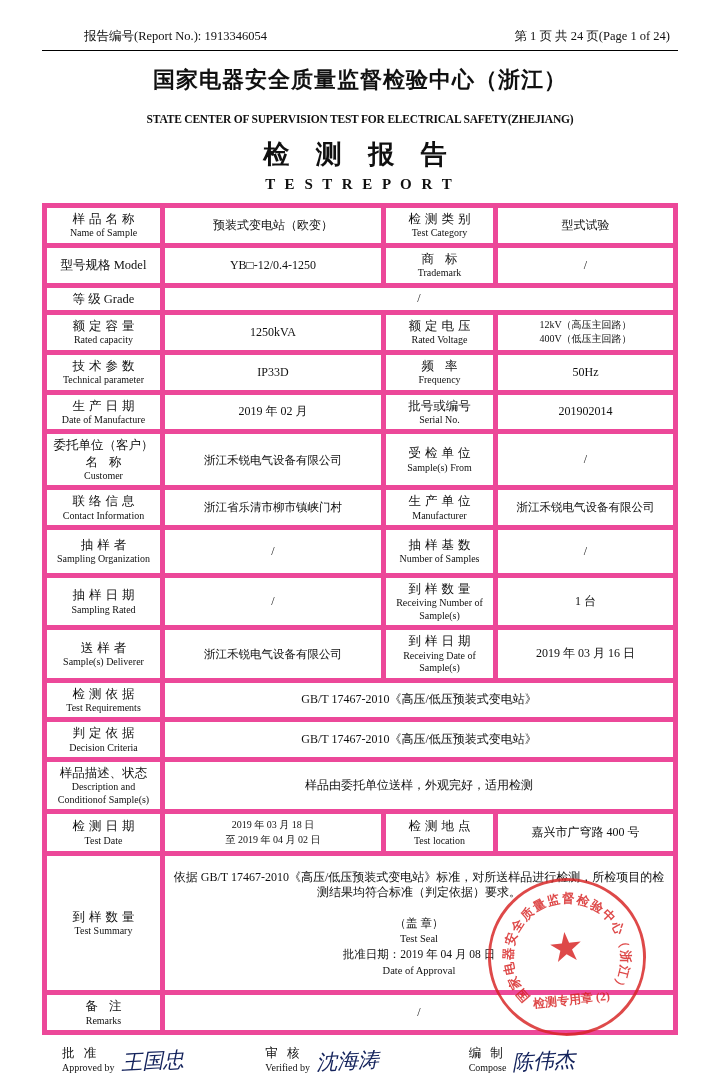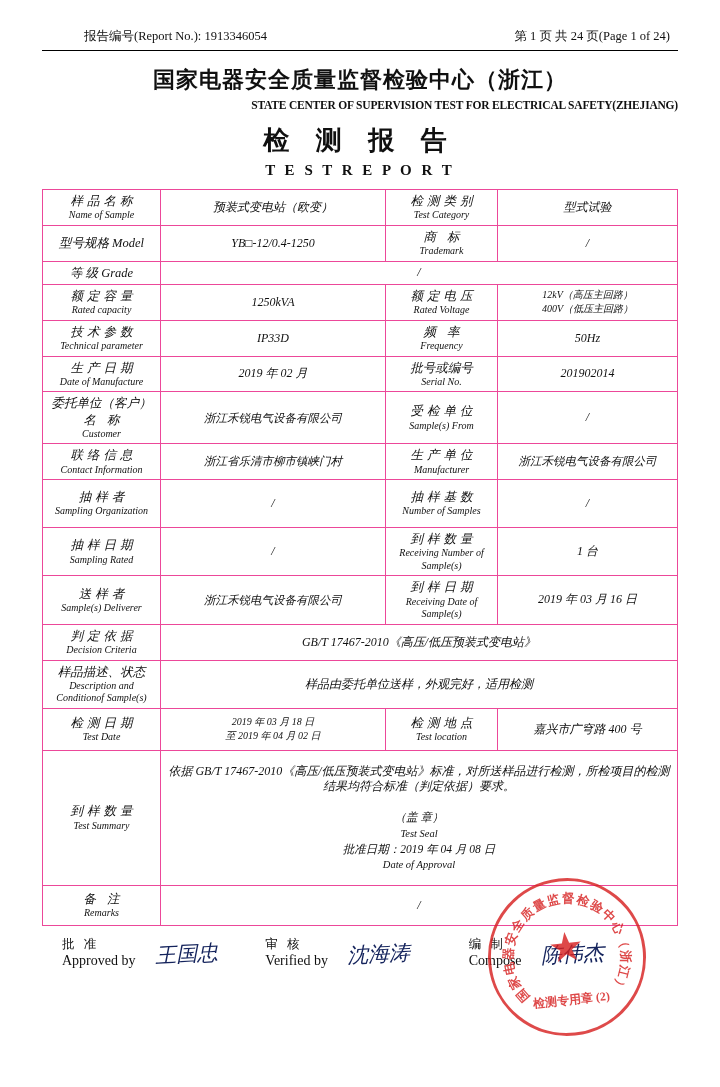--- a/index.html
+++ b/index.html
@@ -42,24 +42,24 @@
   }
   
   .title-cn {
     text-align: center;
     font-size: 22px;
     font-weight: bold;
     letter-spacing: 1px;
     font-family: "Liberation Serif", "DejaVu Serif", serif;
   }
   .title-en {
-    text-align: right;
+    text-align: center;
     font-size: 11.5px;
     font-weight: bold;
-    margin-top: 4px;
+    margin-top: 18px;
     letter-spacing: -0.2px;
     font-family: "Liberation Serif", "DejaVu Serif", serif;
   }
   .title-report-cn {
     text-align: center;
     font-size: 26px;
     font-weight: bold;
     letter-spacing: 10px;
     margin-top: 12px;
   }
@@ -72,26 +72,25 @@
     margin-bottom: 10px;
   }
   
   table.main {
     width: 100%;
     border-collapse: collapse;
     table-layout: fixed;
     font-size: 11.5px;
   }
   table.main td {
-    border: 1px solid #ec4899;
+    border: 5px solid #ec4899;
     padding: 3px 4px;
     vertical-align: middle;
     text-align: center;
     line-height: 1.25;
-    font-style: italic;
   }
   td.lbl {
     width: 118px;
   }
   td.lbl2 {
     width: 104px;
   }
   .cn {
     display: block;
     font-size: 12.5px;
@@ -143,33 +142,32 @@
   }
   
   .sign-row {
     display: flex;
     margin-top: 10px;
     padding: 0 6px 0 20px;
     font-size: 12px;
   }
   .sign-cell {
     display: flex;
-    align-items: center;
+    align-items: flex-start;
     flex: 1;
-    gap: 13px;
   }
   .sign-cell .labels {
     white-space: nowrap;
   }
   .sign-cell .labels .cn {
     font-size: 12.5px;
     letter-spacing: 3px;
   }
   .sign-cell .labels .en {
-    font-size: 14px;
+    font-size: 10px;
     letter-spacing: 0;
   }
   .sig {
     font-family: "Liberation Serif", "DejaVu Serif", serif;
     font-style: italic;
     font-size: 21px;
     color: #14235c;
     margin-left: 6px;
     margin-top: 2px;
     transform: rotate(-3deg);
@@ -383,20 +381,27 @@
           <span class="en">Sample(s) Deliverer</span>
         </td>
         <td class="val-sm">浙江禾锐电气设备有限公司</td>
         <td class="lbl2">
           <span class="cn cn-sp">到样日期</span>
           <span class="en">Receiving Date of Sample(s)</span>
         </td>
         <td class="val">2019 年 03 月 16 日</td>
       </tr>
 
+      <tr style="height:36px">
+        <td class="lbl">
+          <span class="cn cn-sp">检测依据</span>
+          <span class="en">Test Requirements</span>
+        </td>
+        <td class="val" colspan="3">GB/T 17467-2010《高压/低压预装式变电站》</td>
+      </tr>
 
       <tr style="height:36px">
         <td class="lbl">
           <span class="cn cn-sp">判定依据</span>
           <span class="en">Decision Criteria</span>
         </td>
         <td class="val" colspan="3">GB/T 17467-2010《高压/低压预装式变电站》</td>
       </tr>
 
       <tr style="height:40px">

